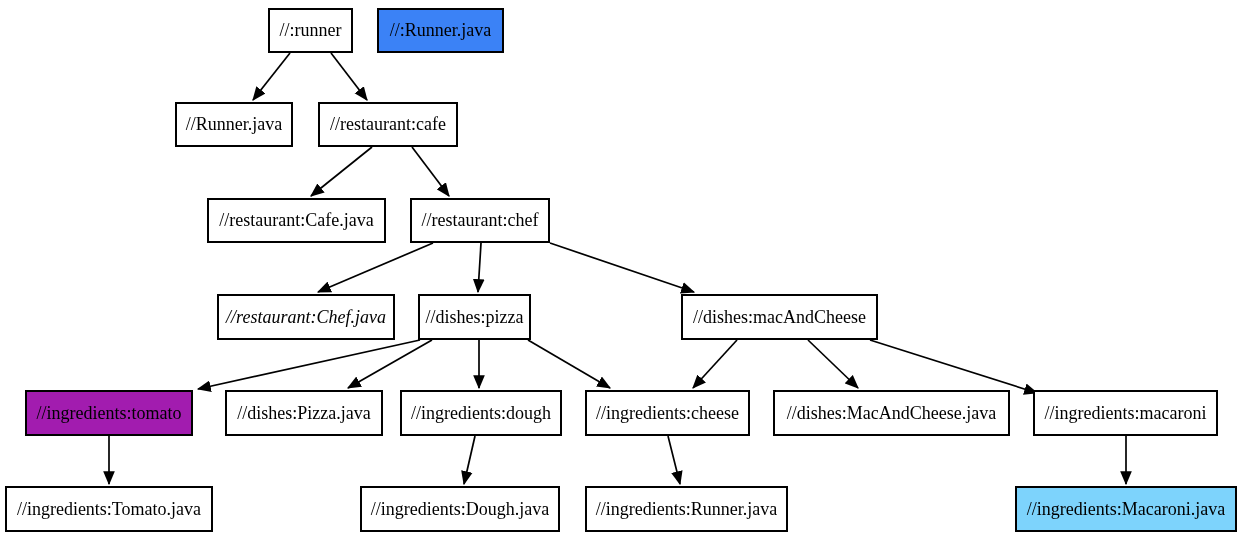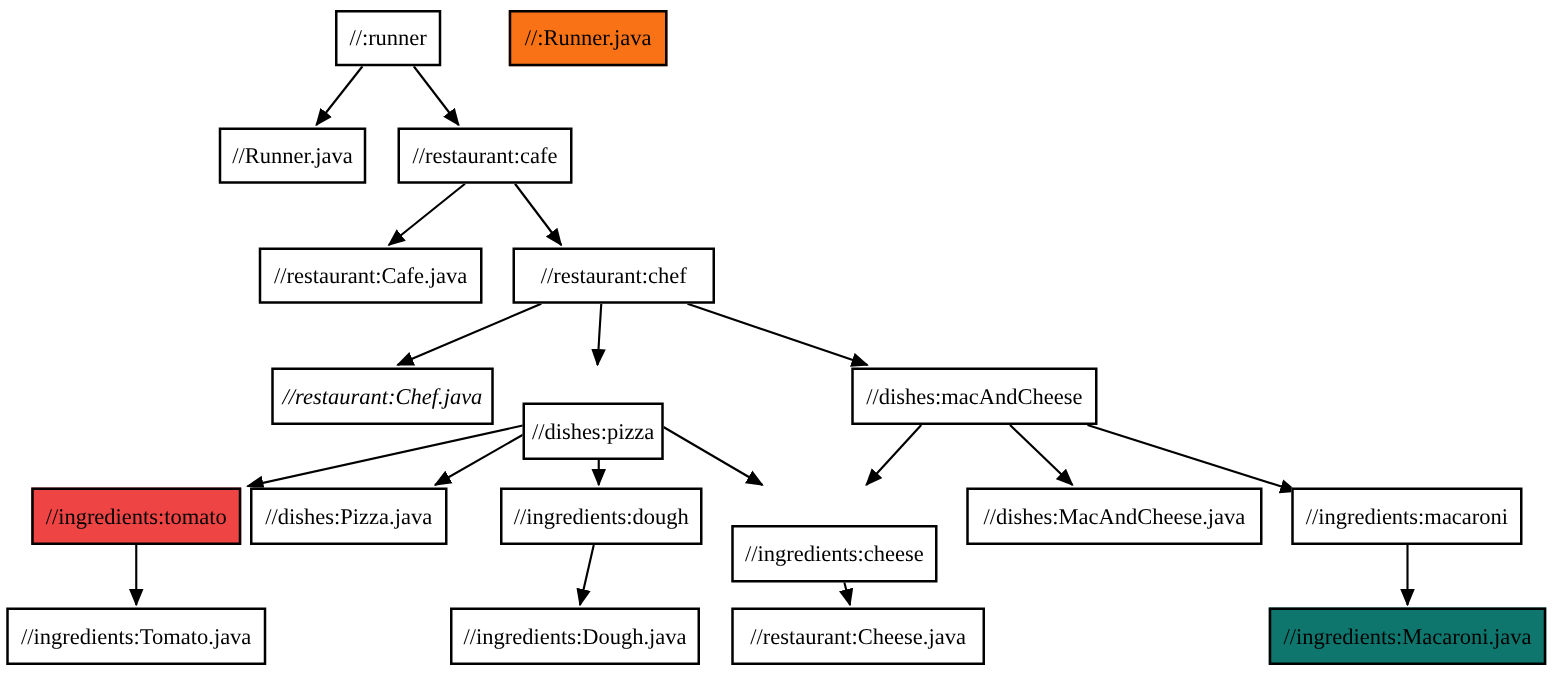--- a/index.html
+++ b/index.html
@@ -67,68 +67,68 @@
         <line x1="109" y1="436" x2="109" y2="484" stroke="#000000" marker-end="url(#arrowhead)"></line>
         <line x1="475" y1="436" x2="464" y2="484" stroke="#000000" marker-end="url(#arrowhead)"></line>
         <line x1="668" y1="436" x2="680" y2="484" stroke="#000000" marker-end="url(#arrowhead)"></line>
         <line x1="1126" y1="436" x2="1126" y2="484" stroke="#000000" marker-end="url(#arrowhead)"></line>
       </g>
   </svg>
   <div id="nodes-layer">
       <div class="node" style="left: 268px; top: 8px; width: 85px; height: 45px; border-color: rgb(0, 0, 0); background: rgb(255, 255, 255); color: rgb(0, 0, 0);">
         <span>//:runner</span>
       </div>
-      <div class="node" style="left: 377px; top: 8px; width: 127px; height: 45px; border-color: rgb(0, 0, 0); background: #f97316; color: rgb(0, 0, 0); margin-left: 30px;">
+      <div class="node" style="left: 377px; top: 8px; width: 127px; height: 45px; border-color: rgb(0, 0, 0); background: #3b82f6; color: rgb(0, 0, 0);">
         <span>//:Runner.java</span>
       </div>
       <div class="node" style="left: 175px; top: 102px; width: 118px; height: 45px; border-color: rgb(0, 0, 0); background: rgb(255, 255, 255); color: rgb(0, 0, 0);">
         <span>//Runner.java</span>
       </div>
       <div class="node" style="left: 318px; top: 102px; width: 140px; height: 45px; border-color: rgb(0, 0, 0); background: rgb(255, 255, 255); color: rgb(0, 0, 0);">
         <span>//restaurant:cafe</span>
       </div>
       <div class="node" style="left: 207px; top: 198px; width: 179px; height: 45px; border-color: rgb(0, 0, 0); background: rgb(255, 255, 255); color: rgb(0, 0, 0);">
         <span>//restaurant:Cafe.java</span>
       </div>
-      <div class="node" style="left: 410px; top: 198px; width: 162px; height: 45px; border-color: rgb(0, 0, 0); background: rgb(255, 255, 255); color: rgb(0, 0, 0);">
+      <div class="node" style="left: 410px; top: 198px; width: 140px; height: 45px; border-color: rgb(0, 0, 0); background: rgb(255, 255, 255); color: rgb(0, 0, 0);">
         <span>//restaurant:chef</span>
       </div>
       <div class="node" style="left: 217px; top: 294px; width: 178px; height: 46px; border-color: rgb(0, 0, 0); background: rgb(255, 255, 255); color: rgb(0, 0, 0); font-style: italic;">
         <span>//restaurant:Chef.java</span>
       </div>
-      <div class="node" style="left: 418px; top: 294px; width: 113px; height: 46px; border-color: rgb(0, 0, 0); background: rgb(255, 255, 255); color: rgb(0, 0, 0); margin-top: 28px;">
+      <div class="node" style="left: 418px; top: 294px; width: 113px; height: 46px; border-color: rgb(0, 0, 0); background: rgb(255, 255, 255); color: rgb(0, 0, 0);">
         <span>//dishes:pizza</span>
       </div>
       <div class="node" style="left: 681px; top: 294px; width: 197px; height: 46px; border-color: rgb(0, 0, 0); background: rgb(255, 255, 255); color: rgb(0, 0, 0);">
         <span>//dishes:macAndCheese</span>
       </div>
-      <div class="node" style="left: 25px; top: 390px; width: 168px; height: 46px; border-color: rgb(0, 0, 0); background: #ef4444; color: rgb(0, 0, 0);">
+      <div class="node" style="left: 25px; top: 390px; width: 168px; height: 46px; border-color: rgb(0, 0, 0); background: #a21caf; color: rgb(0, 0, 0);">
         <span>//ingredients:tomato</span>
       </div>
-      <div class="node" style="left: 200px; top: 390px; width: 158px; height: 46px; border-color: rgb(0, 0, 0); background: rgb(255, 255, 255); color: rgb(0, 0, 0);">
+      <div class="node" style="left: 225px; top: 390px; width: 158px; height: 46px; border-color: rgb(0, 0, 0); background: rgb(255, 255, 255); color: rgb(0, 0, 0);">
         <span>//dishes:Pizza.java</span>
       </div>
       <div class="node" style="left: 400px; top: 390px; width: 162px; height: 46px; border-color: rgb(0, 0, 0); background: rgb(255, 255, 255); color: rgb(0, 0, 0);">
         <span>//ingredients:dough</span>
       </div>
-      <div class="node" style="left: 585px; top: 390px; width: 165px; height: 46px; border-color: rgb(0, 0, 0); background: rgb(255, 255, 255); color: rgb(0, 0, 0); margin-top: 30px;">
+      <div class="node" style="left: 585px; top: 390px; width: 165px; height: 46px; border-color: rgb(0, 0, 0); background: rgb(255, 255, 255); color: rgb(0, 0, 0);">
         <span>//ingredients:cheese</span>
       </div>
       <div class="node" style="left: 773px; top: 390px; width: 237px; height: 46px; border-color: rgb(0, 0, 0); background: rgb(255, 255, 255); color: rgb(0, 0, 0);">
         <span>//dishes:MacAndCheese.java</span>
       </div>
       <div class="node" style="left: 1033px; top: 390px; width: 185px; height: 46px; border-color: rgb(0, 0, 0); background: rgb(255, 255, 255); color: rgb(0, 0, 0);">
         <span>//ingredients:macaroni</span>
       </div>
       <div class="node" style="left: 5px; top: 486px; width: 208px; height: 46px; border-color: rgb(0, 0, 0); background: rgb(255, 255, 255); color: rgb(0, 0, 0);">
         <span>//ingredients:Tomato.java</span>
       </div>
       <div class="node" style="left: 360px; top: 486px; width: 200px; height: 46px; border-color: rgb(0, 0, 0); background: rgb(255, 255, 255); color: rgb(0, 0, 0);">
         <span>//ingredients:Dough.java</span>
       </div>
       <div class="node" style="left: 585px; top: 486px; width: 203px; height: 46px; border-color: rgb(0, 0, 0); background: rgb(255, 255, 255); color: rgb(0, 0, 0);">
-        <span>//restaurant:Cheese.java</span>
+        <span>//ingredients:Runner.java</span>
       </div>
-      <div class="node" style="left: 1015px; top: 486px; width: 222px; height: 46px; border-color: rgb(0, 0, 0); background: #0f766e; color: rgb(0, 0, 0);">
+      <div class="node" style="left: 1015px; top: 486px; width: 222px; height: 46px; border-color: rgb(0, 0, 0); background: #7dd3fc; color: rgb(0, 0, 0);">
         <span>//ingredients:Macaroni.java</span>
       </div>
     </div>
 </div>
 
 </body></html>

